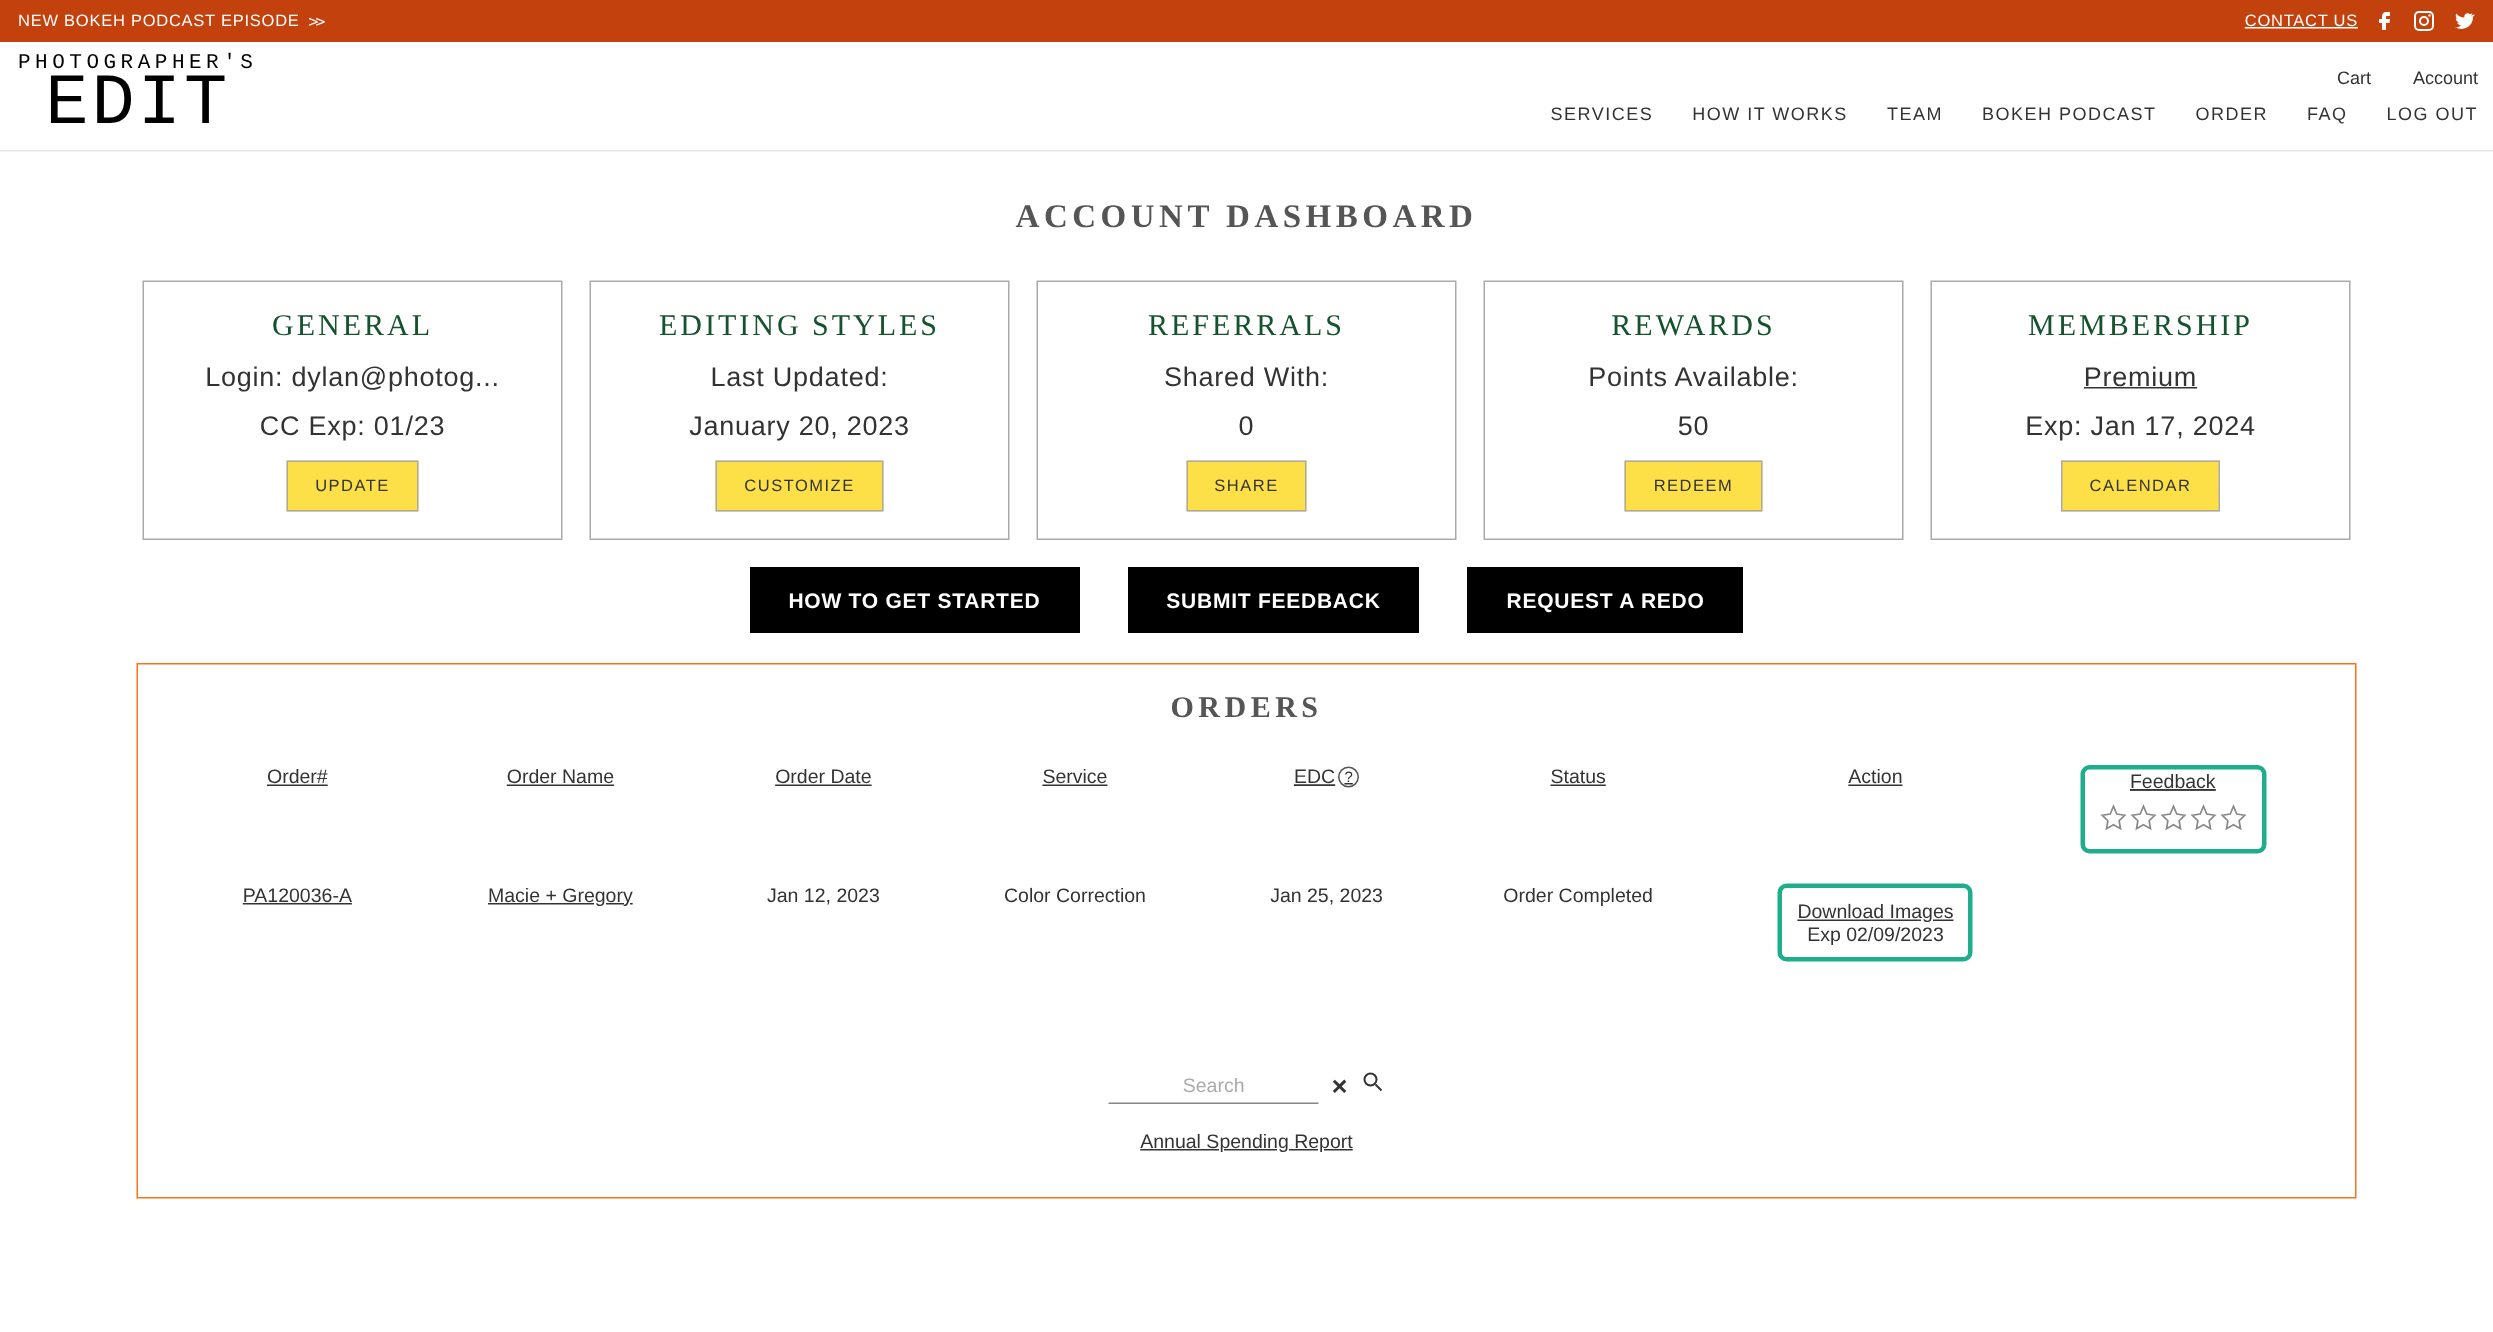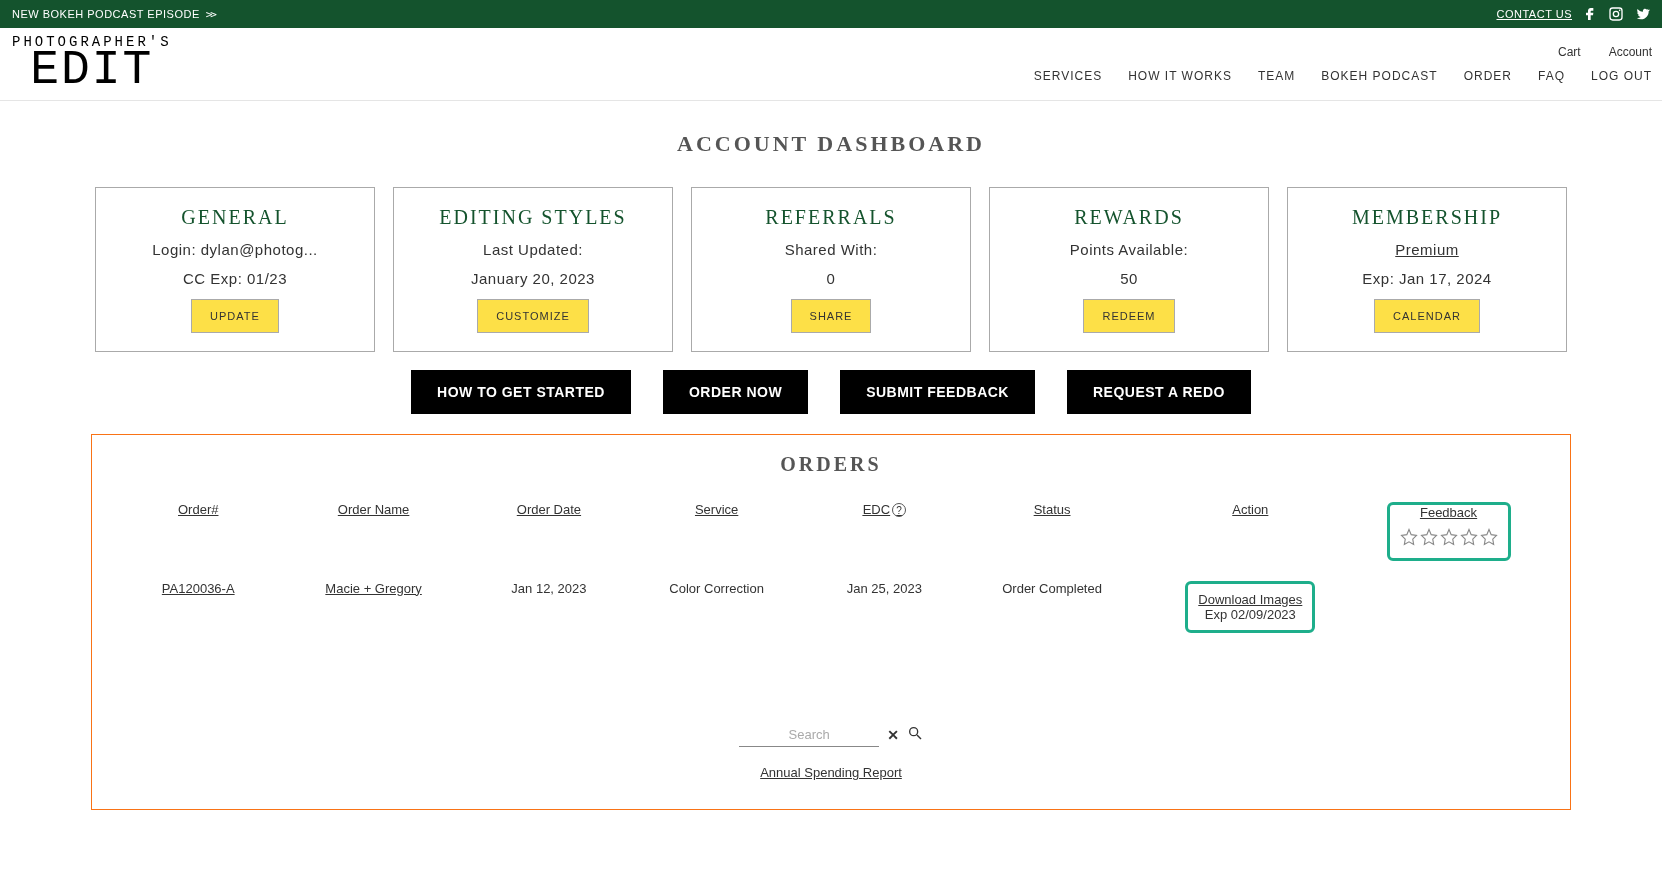--- a/index.html
+++ b/index.html
@@ -1,18 +1,18 @@
 <!DOCTYPE html>
 <html><head>
 <meta charset="utf-8">
 <style>
 * { margin: 0; padding: 0; box-sizing: border-box; }
 body { font-family: Arial, Helvetica, sans-serif; background: #fff; color: #000; }
 
-.topbar { background: #14532d; color: #fff; display: flex; justify-content: space-between; align-items: center; height: 28px; padding: 0 12px; font-size: 11px; }
+.topbar { background: #c2410c; color: #fff; display: flex; justify-content: space-between; align-items: center; height: 28px; padding: 0 12px; font-size: 11px; }
 .topbar-left { display: flex; align-items: center; gap: 6px; letter-spacing: 0.5px; }
 .topbar-right { display: flex; align-items: center; gap: 10px; }
 .topbar a { color: #fff; text-decoration: underline; letter-spacing: 0.5px; }
 .social-icon { width: 16px; height: 16px; fill: #fff; cursor: pointer; }
 
 .header { display: flex; justify-content: space-between; align-items: center; padding: 8px 10px 8px 12px; border-bottom: 1px solid #e5e5e5; }
 .logo { font-family: Liberation Mono, monospace; line-height: 0.9; text-align: center; }
 .logo-top { font-size: 14px; letter-spacing: 3px; }
 .logo-bottom { font-size: 48px; letter-spacing: 2px; font-weight: 400; }
 .header-right { display: flex; flex-direction: column; align-items: flex-end; gap: 10px; }
@@ -21,21 +21,21 @@
 .main-nav { display: flex; gap: 26px; font-size: 12px; letter-spacing: 1px; }
 .main-nav a { color: #333; text-decoration: none; cursor: pointer; }
 
 .container { max-width: 1600px; margin: 0 auto; padding: 30px 60px; }
 
 .page-title { font-family: Georgia, 'Times New Roman', serif; text-align: center; font-size: 22px; letter-spacing: 3px; margin-bottom: 30px; color: #555; }
 
 .dashboard-cards { display: flex; gap: 18px; justify-content: center; margin-bottom: 18px; }
 .card { border: 1px solid #aaa; padding: 18px 10px; text-align: center; flex: 1; max-width: 280px; display: flex; flex-direction: column; align-items: center; gap: 12px; }
 .card-title { font-family: Georgia, 'Times New Roman', serif; font-size: 20px; letter-spacing: 2px; color: #14532d; }
-.card-line { font-size: 15px; color: #333; letter-spacing: 0.5px; }
+.card-line { font-size: 18px; color: #333; letter-spacing: 0.5px; }
 .card-link { text-decoration: underline; color: #333; cursor: pointer; }
 .card-button { border: 1px solid #aaa; background: #fde047; padding: 10px 18px; font-size: 11px; letter-spacing: 1px; cursor: pointer; color: #333; }
 
 .action-buttons { display: flex; justify-content: center; gap: 32px; margin-bottom: 20px; }
 .action-btn { background: #000; color: #fff; border: none; padding: 14px 26px; font-size: 14px; font-weight: bold; letter-spacing: 0.5px; cursor: pointer; }
 
 .orders-box { border: 1px solid #f97316; padding: 18px 30px 28px; }
 .orders-title { font-family: Georgia, 'Times New Roman', serif; text-align: center; font-size: 20px; letter-spacing: 3px; color: #555; margin-bottom: 26px; }
 
 .orders-table { width: 100%; margin-top: 24px; }
@@ -48,21 +48,21 @@
 .help-circle { display: inline-flex; align-items: center; justify-content: center; width: 14px; height: 14px; border: 1.5px solid #555; border-radius: 50%; font-size: 10px; margin-left: 2px; vertical-align: middle; }
 
 .highlight-teal { border: 3px solid #1eae8b; border-radius: 6px; padding: 8px 10px; display: inline-block; }
 .action-cell .highlight-teal { min-width: 130px; }
 .feedback-cell .highlight-teal { min-width: 110px; padding: 14px 10px 12px; }
 .feedback-header-wrap { margin: -14px -10px 8px; text-decoration: underline; }
 
 .stars { display: flex; gap: 2px; justify-content: center; }
 .star { width: 18px; height: 18px; fill: none; stroke: #888; stroke-width: 1.5; cursor: pointer; }
 
-.orders-footer { text-align: center; margin-top: 90px; }
+.orders-footer { text-align: center; margin-top: 71px; }
 .search-wrap { display: inline-flex; align-items: center; gap: 8px; }
 .search-input { border: none; border-bottom: 1px solid #888; width: 140px; text-align: center; font-size: 13px; padding: 4px; outline: none; }
 .search-input::placeholder { color: #aaa; }
 .clear-icon, .search-icon { cursor: pointer; }
 .clear-icon { font-size: 14px; color: #333; font-weight: bold; }
 .search-icon svg { width: 16px; height: 16px; stroke: #333; }
 
 .annual-link { margin-top: 16px; }
 .annual-link a { color: #333; text-decoration: underline; font-size: 13px; cursor: pointer; }
 
@@ -146,21 +146,20 @@
     <div class="card">
       <div class="card-title">MEMBERSHIP</div>
       <div class="card-line card-link">Premium</div>
       <div class="card-line">Exp: Jan 17, 2024</div>
       <button class="card-button">CALENDAR</button>
     </div>
   </div>
 
   <div class="action-buttons">
     <button class="action-btn">HOW TO GET STARTED</button>
-    <button class="action-btn">ORDER NOW</button>
     <button class="action-btn">SUBMIT FEEDBACK</button>
     <button class="action-btn">REQUEST A REDO</button>
   </div>
 
   <div class="orders-box">
     <h2 class="orders-title">ORDERS</h2>
 
     <div class="orders-table">
       <div class="orders-header">
         <span>Order#</span>

